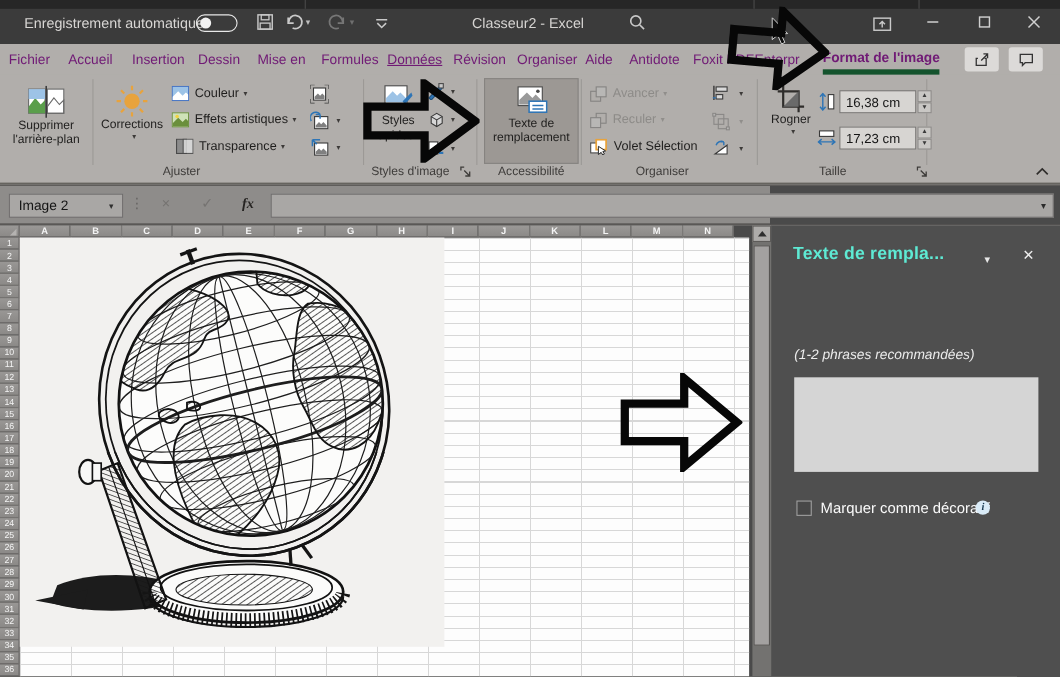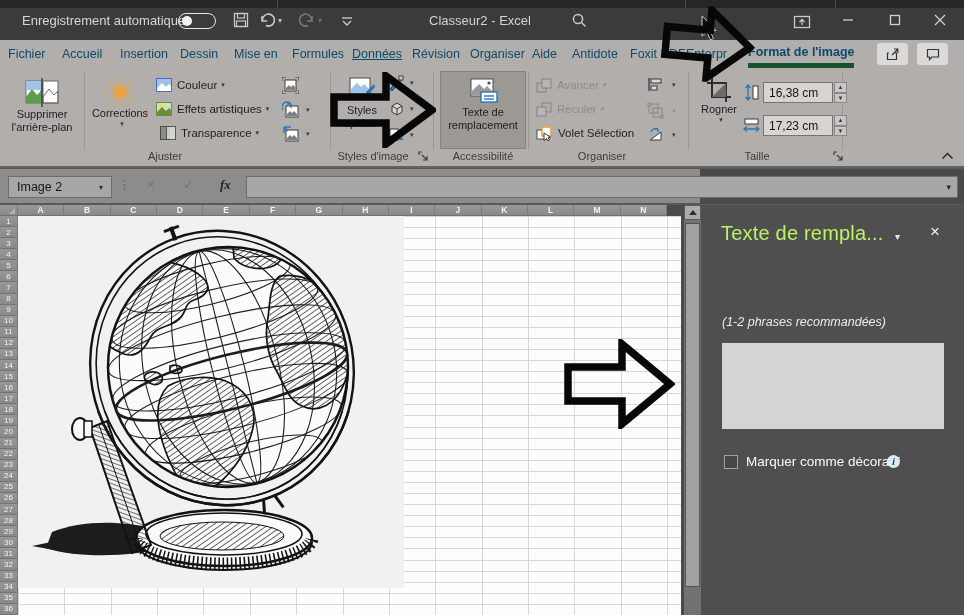--- a/index.html
+++ b/index.html
@@ -15,21 +15,21 @@
   #autosave-toggle { position:absolute; left:178px; top:13px; width:38px; height:16px; border:1px solid #e8e8e8; border-radius:9px; }
   #autosave-knob { position:absolute; left:3px; top:2px; width:10px; height:10px; border-radius:50%; background:#f2f2f2; }
   .tb-ico { position:absolute; top:11px; width:18px; height:18px; }
   .tb-caret { position:absolute; top:16px; font-size:8px; color:#bdbdbd; }
   .tb-caret.dim { color:#6f6f6f; }
   .winbtn { position:absolute; top:0; width:40px; height:40px; display:flex; align-items:center; justify-content:center; color:#d0d0d0; font-size:14px; }
   #title-text { position:absolute; left:390px; top:13px; width:180px; text-align:center; font-size:13px; color:#d6d4d2; }
 
   
   #tabrow { position:absolute; left:0; top:40px; width:964px; height:28px; background:#b1aeab; }
-  .tab { position:absolute; top:0; height:28px; display:flex; align-items:center; font-size:12.5px; color:#0c4a6e; white-space:nowrap; }
+  .tab { position:absolute; top:0; height:28px; display:flex; align-items:center; font-size:12.5px; color:#701a75; white-space:nowrap; }
   .tab.active { font-weight:700; border-bottom:5px solid #14532d; }
   .tabbtn { position:absolute; top:3px; width:31px; height:22px; background:#dcdad8; border-radius:3px; display:flex; align-items:center; justify-content:center; }
 
   
   #ribbon { position:absolute; left:0; top:68px; width:964px; height:100px; background:#b1aeab; border-bottom:2px solid #66645f; }
   .rib-sep { position:absolute; top:4px; width:1px; height:78px; background:#9c9996; }
   .grp-label { position:absolute; top:82px; font-size:11px; color:#3e3c3a; text-align:center; white-space:nowrap; }
   .rib-big { position:absolute; top:2px; height:80px; display:flex; flex-direction:column; align-items:center; font-size:11px; color:#1f1e1d; text-align:center; }
   .rib-big .lbl { line-height:13px; }
   .rib-row { position:absolute; height:22px; display:flex; align-items:center; font-size:11.5px; color:#1f1e1d; white-space:nowrap; }
@@ -68,21 +68,21 @@
       repeating-linear-gradient(to bottom, #d7d7d7 0 1px, transparent 1px 11.083px);
   }
   #picture { position:absolute; left:18px; top:11px; width:386px; height:372px; background:#f2f1ef; }
   #vscroll { position:absolute; left:684px; top:0; width:17px; height:410px; background:#737270; }
   #vs-up { position:absolute; left:0; top:0; width:17px; height:15px; background:#aeacaa; border:1px solid #5d5b59; display:flex; align-items:center; justify-content:center; }
   #vs-up i { border-left:4px solid transparent; border-right:4px solid transparent; border-bottom:5px solid #2e2e2e; }
   #vs-thumb { position:absolute; left:1px; top:18px; width:15px; height:364px; background:#a3a1a0; border:1px solid #565452; }
 
   
   #pane { position:absolute; left:701px; top:205px; width:263px; height:410px; background:#4f4f4f; color:#f5f5f5; }
-  #pane-title { position:absolute; left:20px; top:17px; font-size:20px; font-weight:400; color:#bef264; letter-spacing:.2px; }
+  #pane-title { position:absolute; left:20px; top:17px; font-size:16px; font-weight:700; color:#5eead4; letter-spacing:.2px; }
   #pane-caret { position:absolute; left:194px; top:26px; font-size:10px; color:#e8e8e8; }
   #pane-close { position:absolute; left:229px; top:17px; font-size:17px; color:#f0f0f0; }
   #pane-question { position:absolute; left:21px; top:64px; width:230px; font-size:12.5px; line-height:1.55; color:#f2f2f2; }
   #pane-hint { position:absolute; left:21px; top:110px; font-size:12.5px; font-style:italic; color:#ececec; }
   #pane-textarea { position:absolute; left:21px; top:138px; width:222px; height:86px; background:#d5d5d5; border:none; resize:none; }
   #pane-check { position:absolute; left:23px; top:250px; width:14px; height:14px; background:#474747; border:1.5px solid #a0a0a0; }
   #pane-check-label { position:absolute; left:45px; top:249px; font-size:13.5px; color:#fafafa; }
   #pane-info { position:absolute; left:186px; top:250px; width:13px; height:13px; border-radius:50%; background:#d9ebf7; color:#15354d; font-size:9.5px; font-weight:700; display:flex; align-items:center; justify-content:center; font-family:"Liberation Serif",serif; font-style:italic; }
 
   

